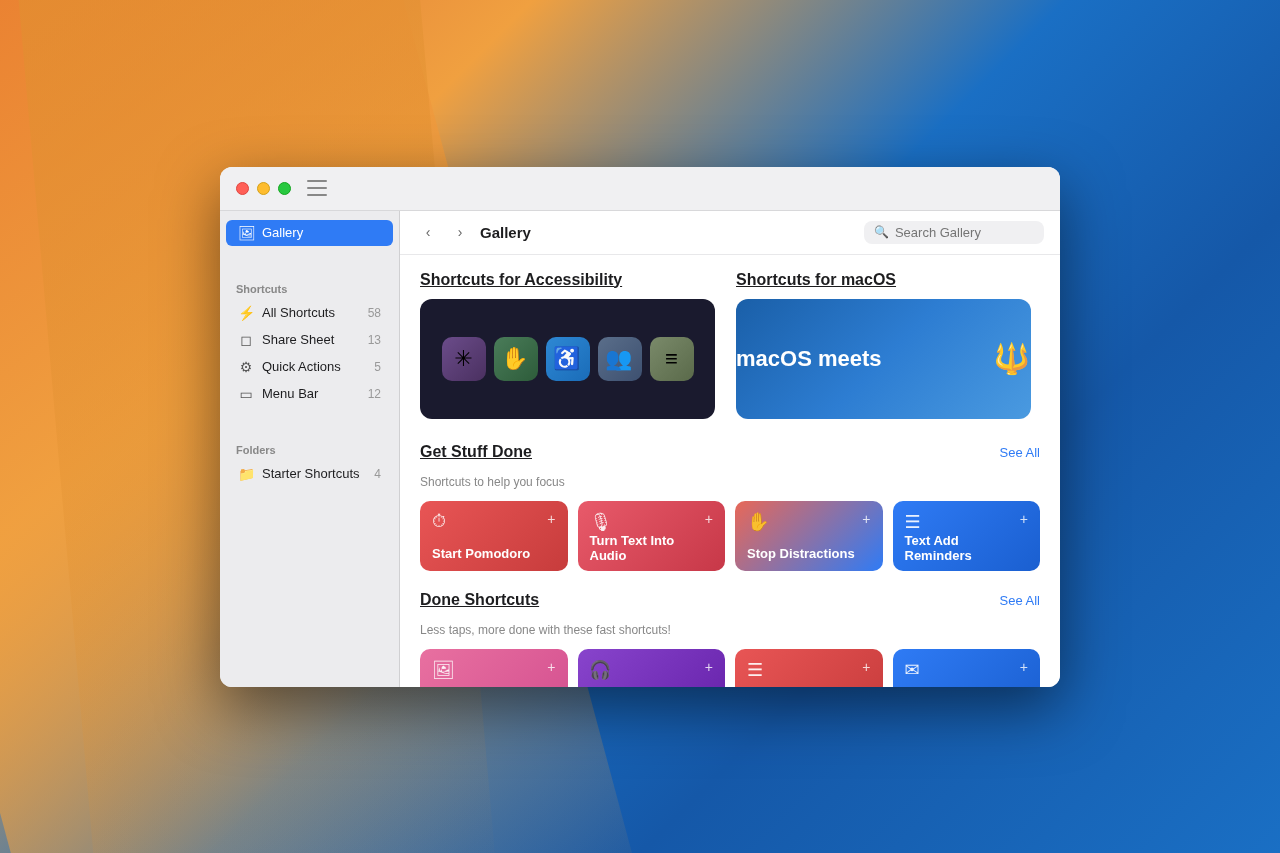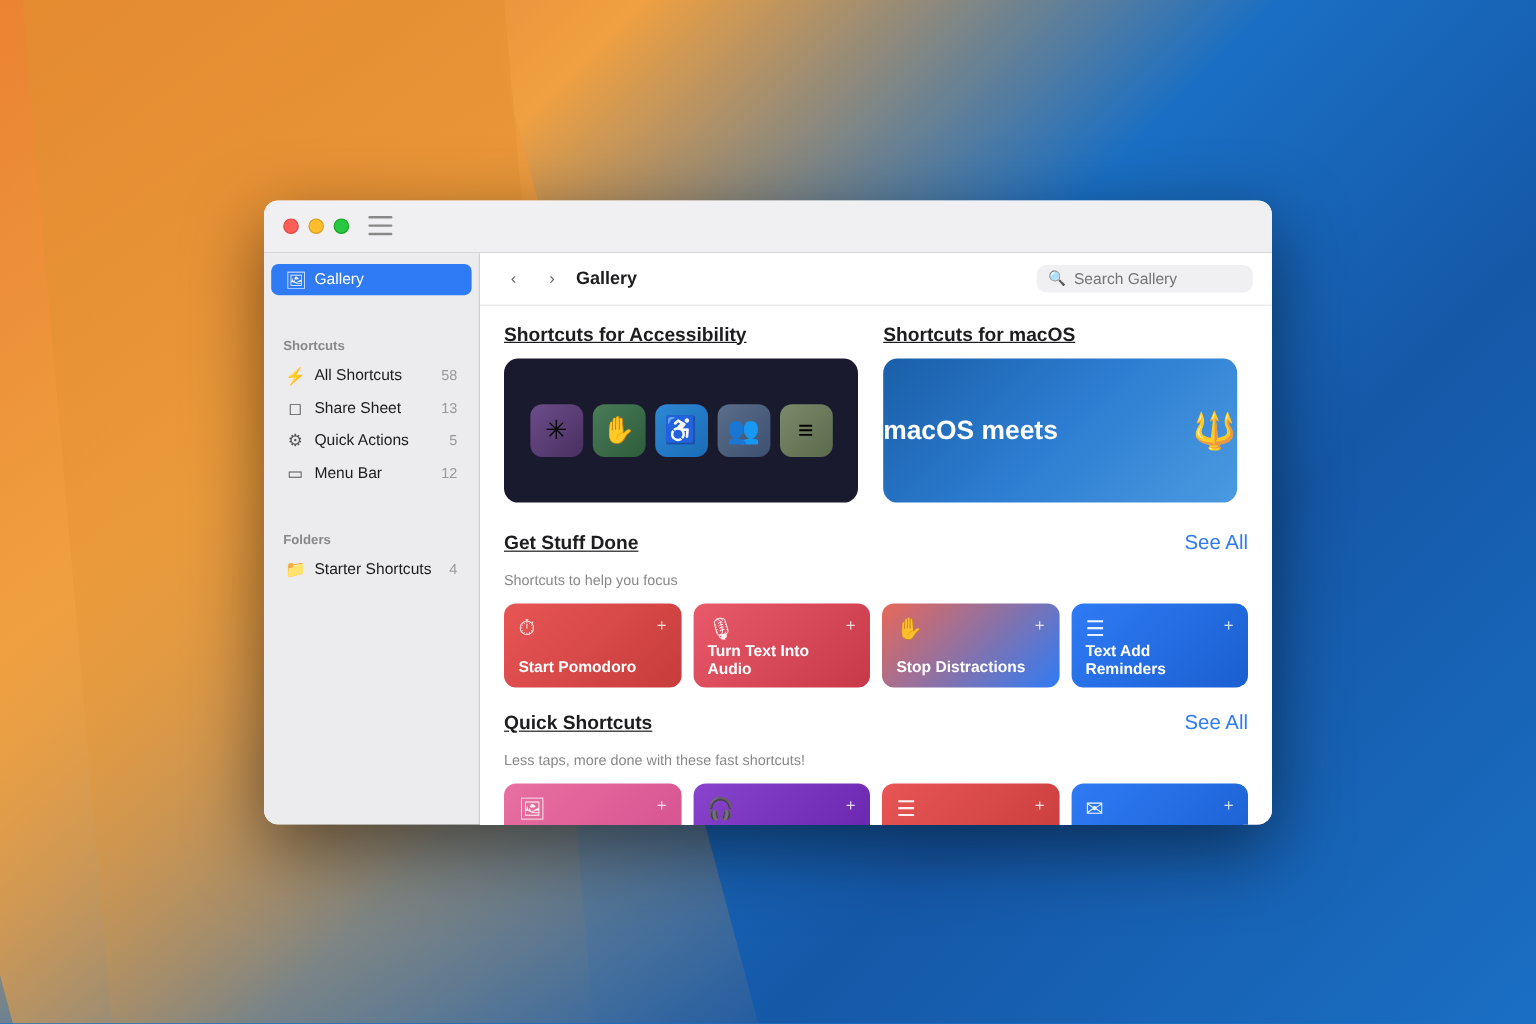--- a/index.html
+++ b/index.html
@@ -320,21 +320,21 @@
 
     
     .section-row {
       display: flex;
       align-items: baseline;
       justify-content: space-between;
       margin-bottom: 4px;
     }
 
     .see-all {
-      font-size: 17px;
+      font-size: 13px;
       color: #2f7bf5;
       cursor: pointer;
     }
 
     .section-subtitle {
       font-size: 12px;
       color: #888;
       margin-bottom: 12px;
     }
 
@@ -530,21 +530,21 @@
                 <span class="card-icon">☰</span>
                 <span class="card-add">+</span>
               </div>
               <div class="card-label">Text Add Reminders</div>
             </div>
           </div>
         </div>
 
         <div>
           <div class="section-row">
-            <div class="section-header">Quick Shortcuts</div>
+            <div class="section-header">Done Shortcuts</div>
             <div class="see-all">See All</div>
           </div>
           <div class="section-subtitle">Less taps, more done with these fast shortcuts!</div>
           <div class="cards-row">
             <div class="shortcut-card card-markup">
               <div class="card-top">
                 <span class="card-icon">🖼</span>
                 <span class="card-add">+</span>
               </div>
 

